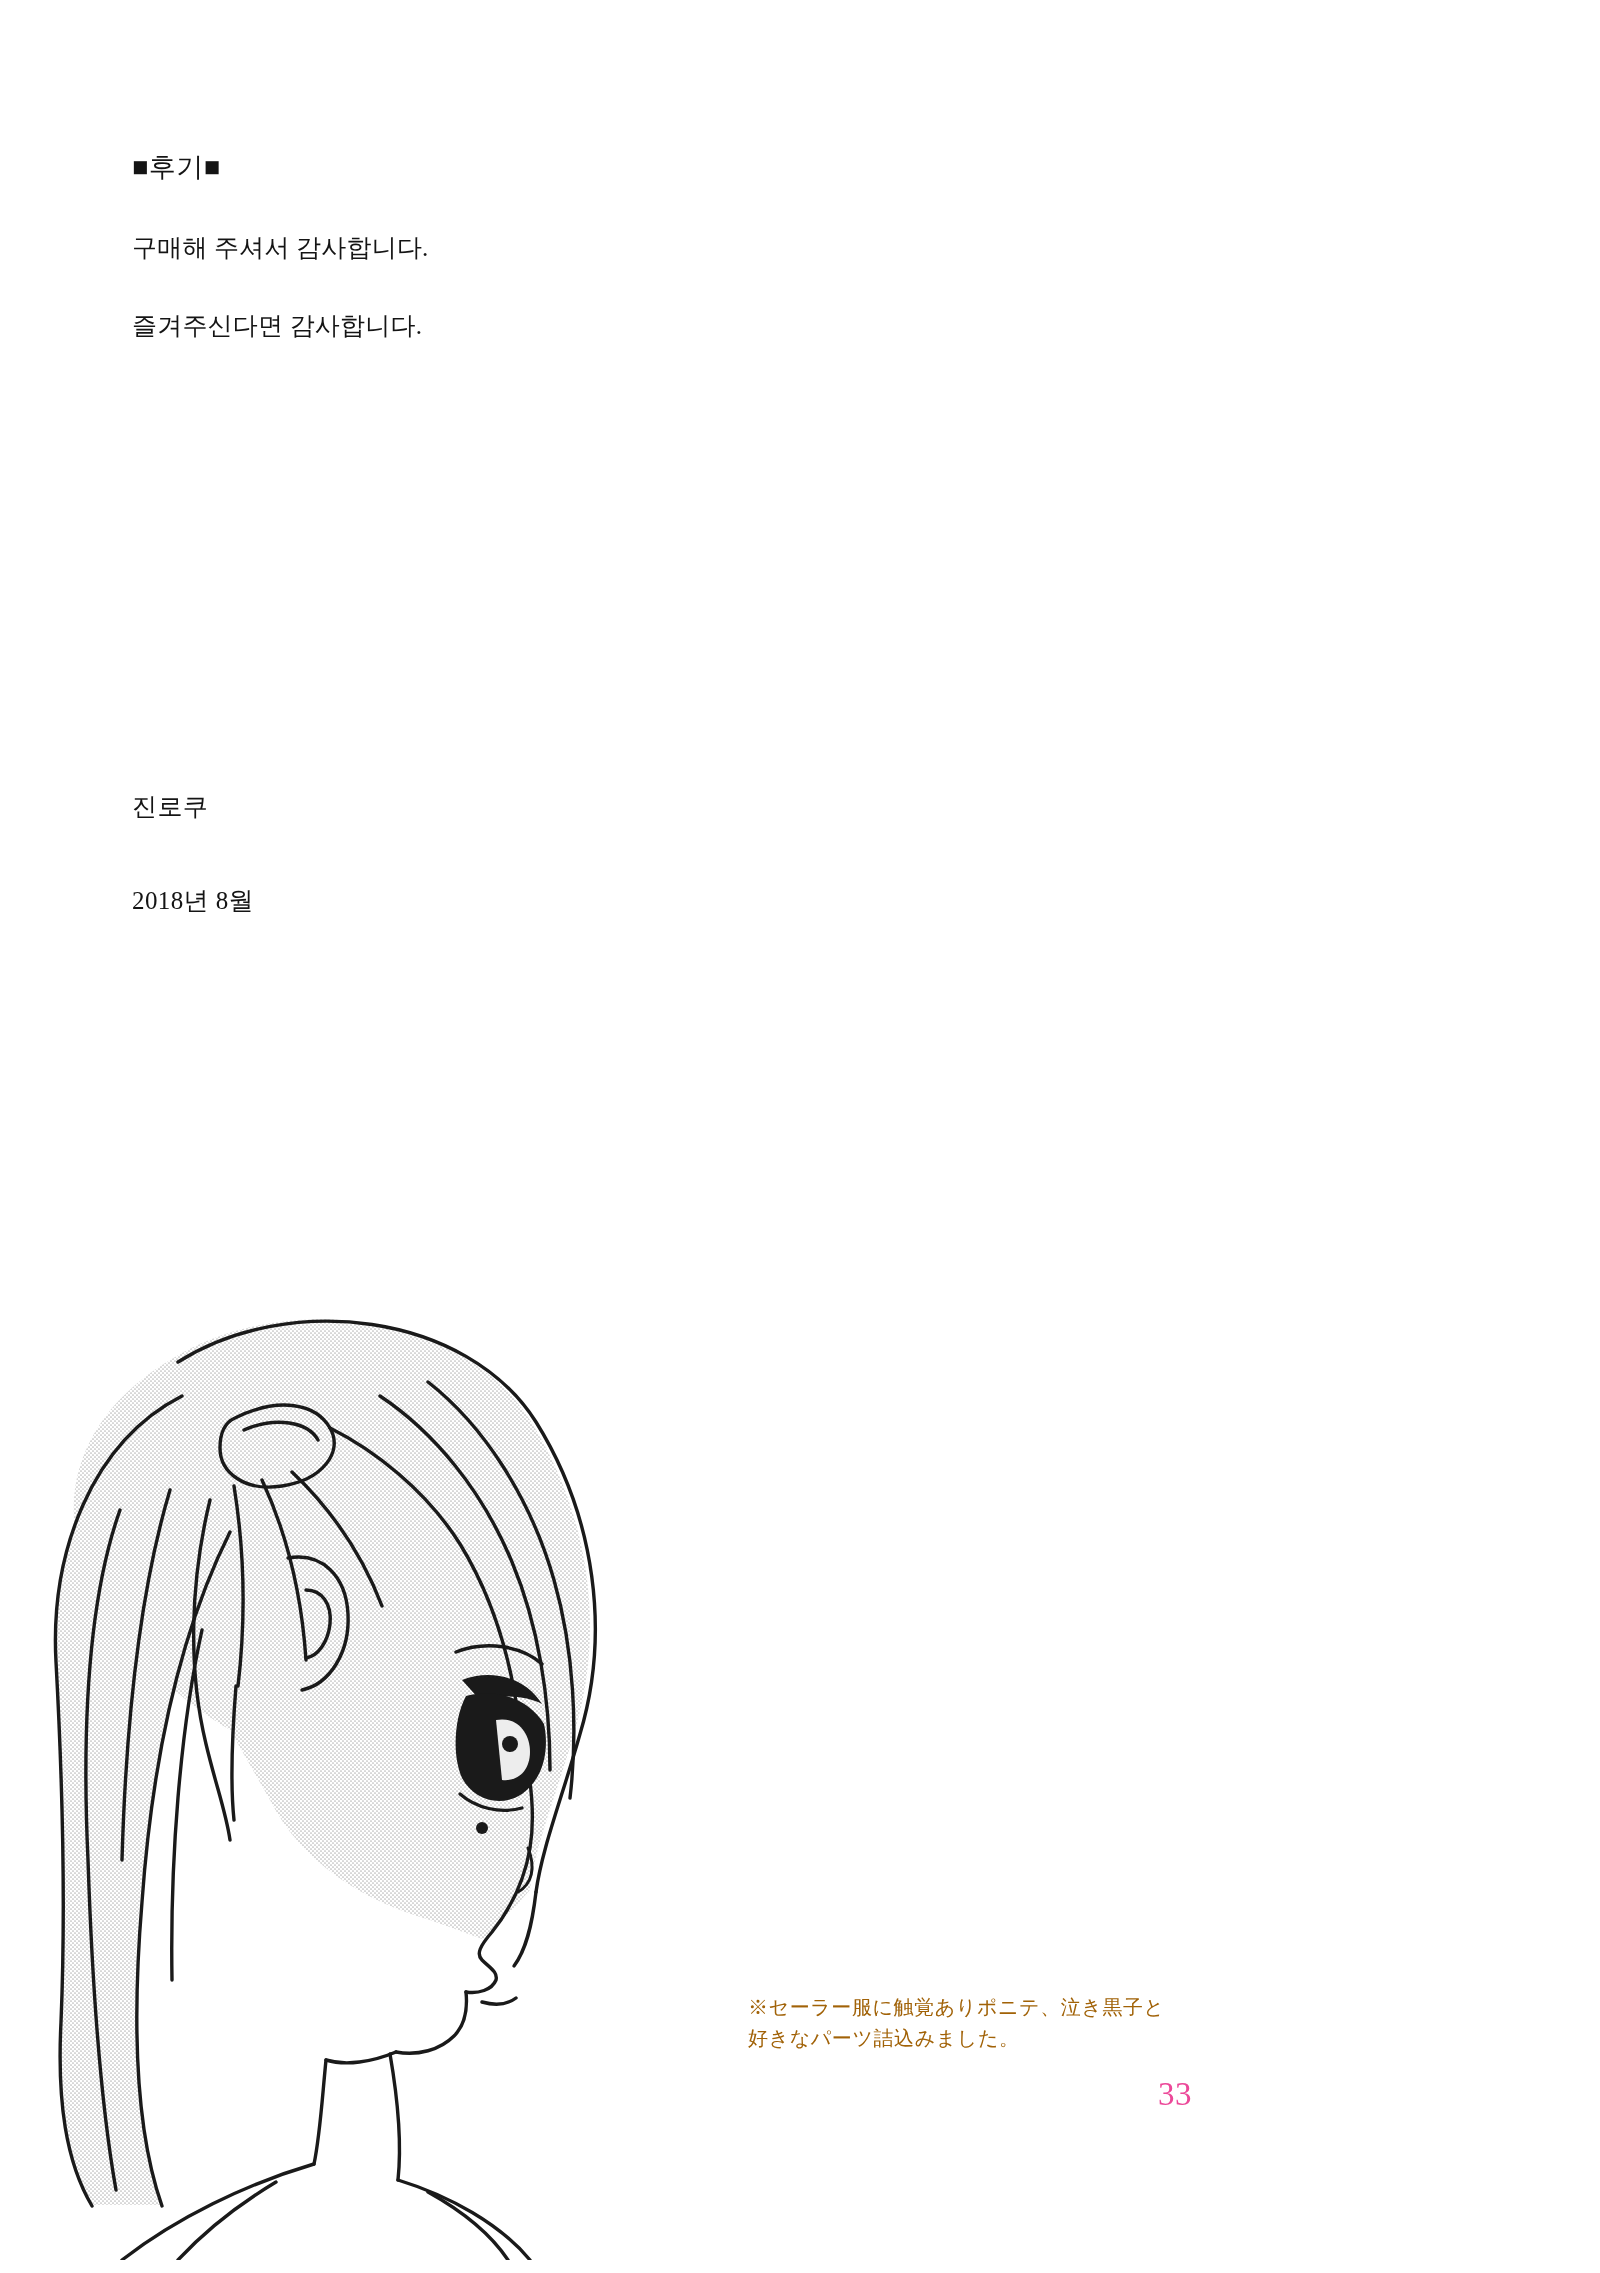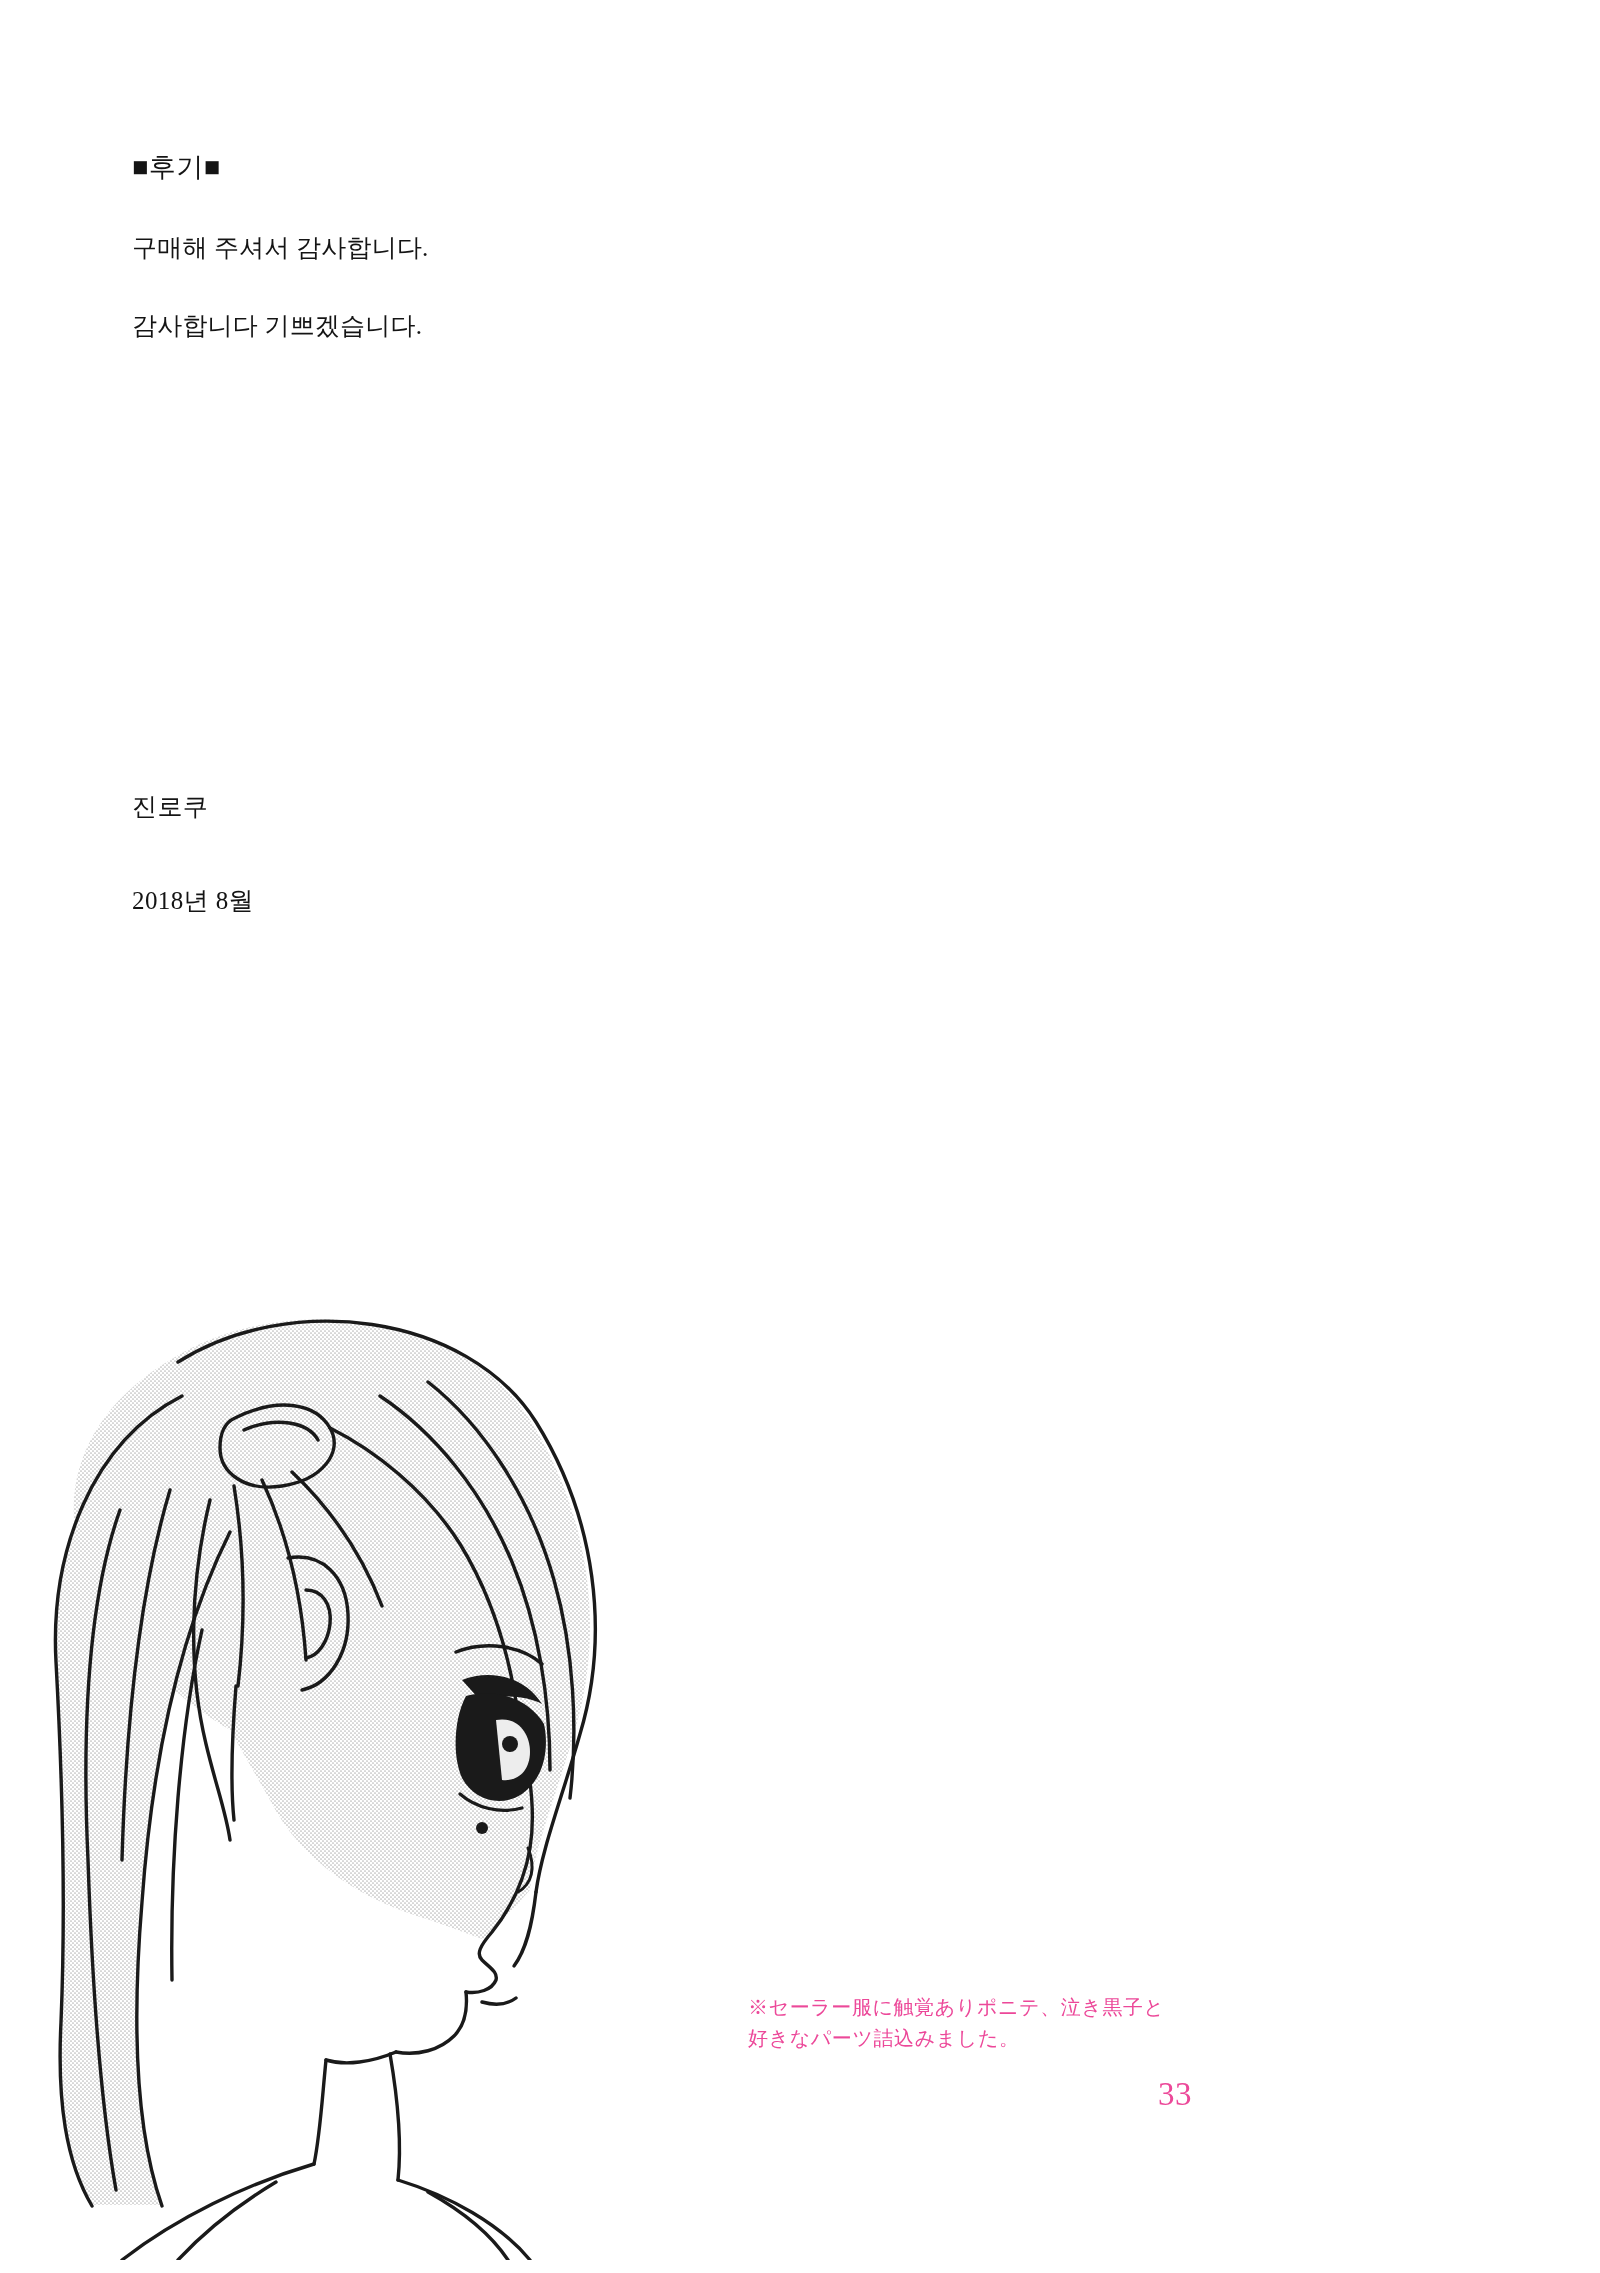--- a/index.html
+++ b/index.html
@@ -69,42 +69,42 @@
 
   
   .caption {
     position: absolute;
     left: 748px;
     top: 1992px;
     font-size: 20px;
     line-height: 1.55;
     letter-spacing: 0.6px;
     white-space: pre-line;
-    color: #ec4899;
+    color: #a16207;
   }
 
   
   .page-number {
     position: absolute;
     right: 92px;
     top: 2076px;
     font-size: 33px;
     letter-spacing: 0.5px;
     color: #ec4899;
   }
 </style>
 </head>
 <body>
 
 <div class="page">
 
   <div class="afterword">
     <div class="afterword-heading">■후기■</div>
     <p class="para">구매해 주셔서 감사합니다.</p>
-    <p class="para tight">감사합니다 기쁘겠습니다.</p>
+    <p class="para tight">즐겨주신다면 감사합니다.</p>
   </div>
 
   <div class="signature">진로쿠</div>
   <div class="date-line">2018년 8월</div>
 
   <div class="illustration">
     <svg width="920" height="960" viewBox="0 0 920 960" xmlns="http://www.w3.org/2000/svg">
       <defs>
         <pattern id="screentone" width="4" height="4" patternUnits="userSpaceOnUse">
           <rect width="4" height="4" fill="#ffffff"></rect>

